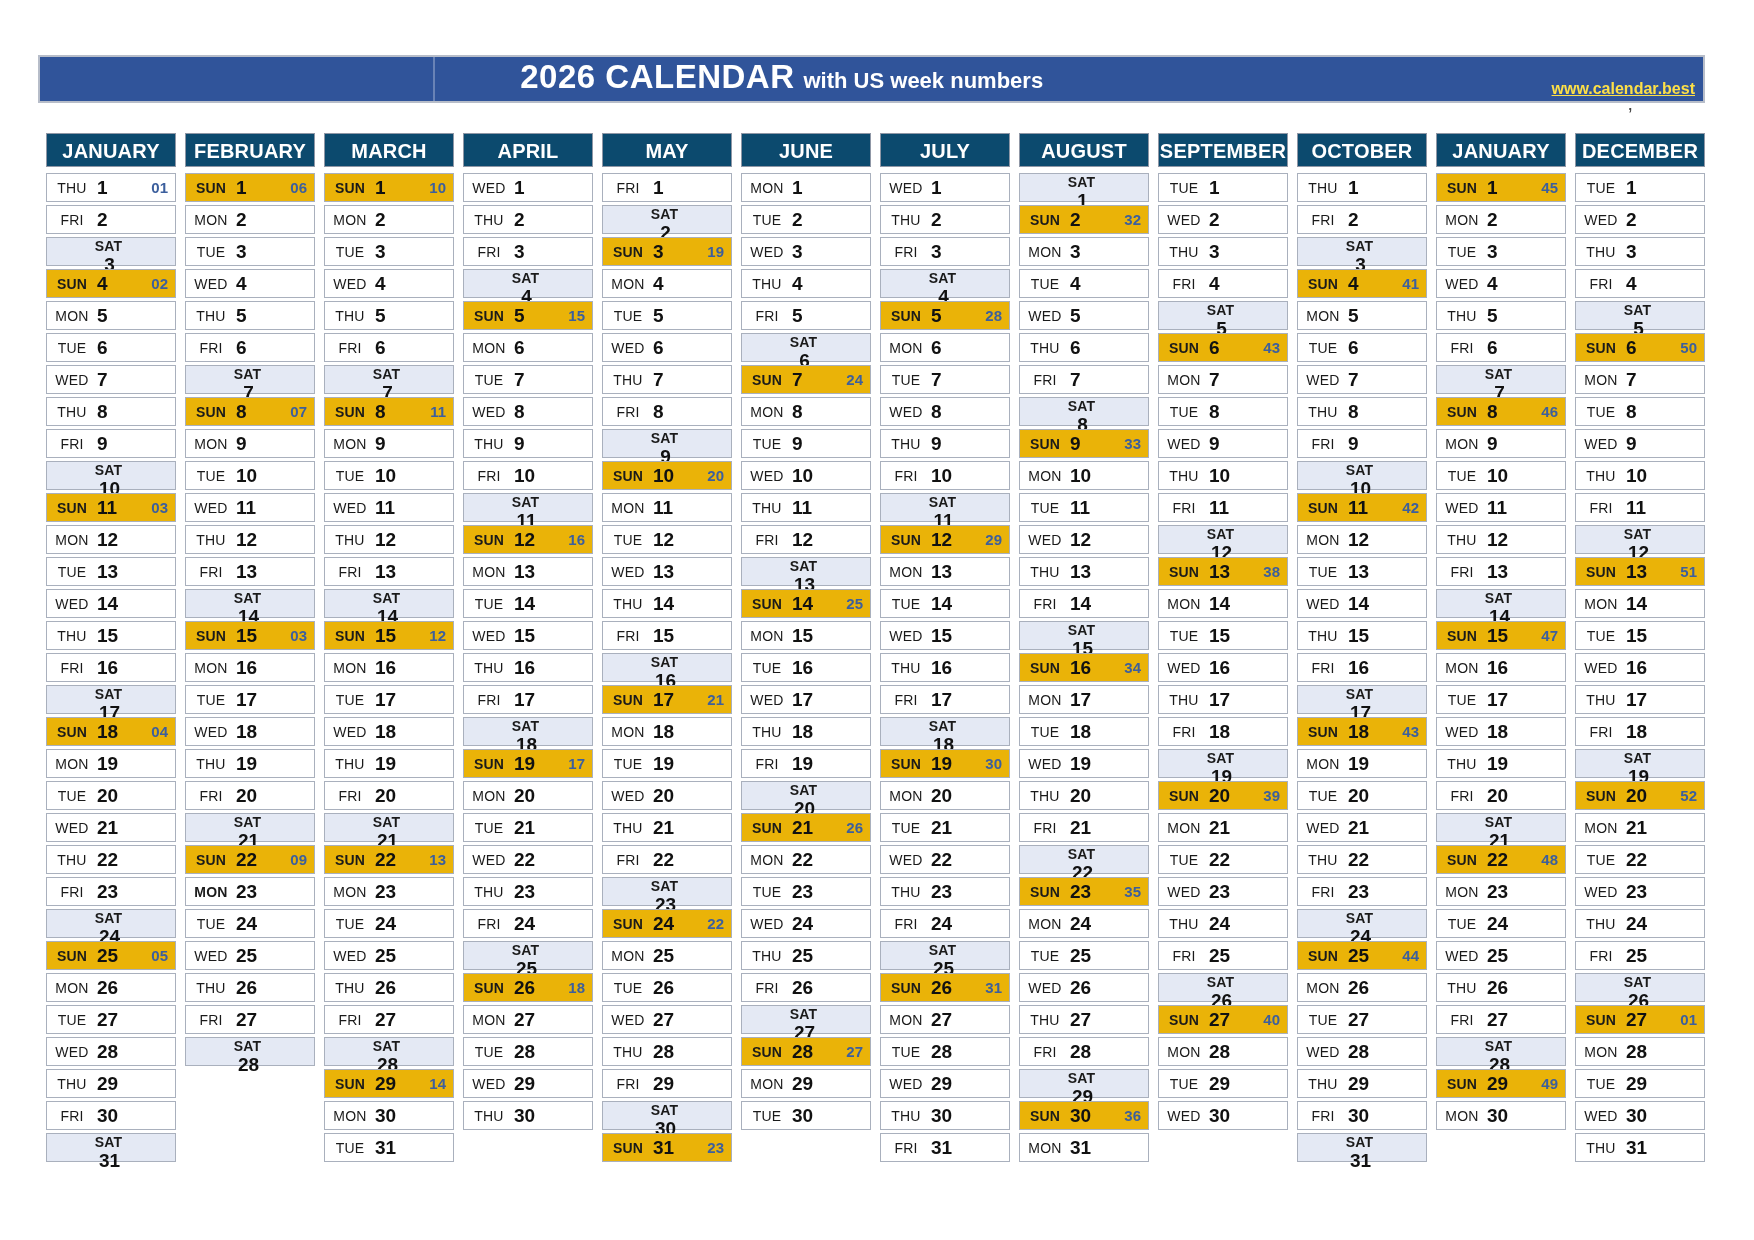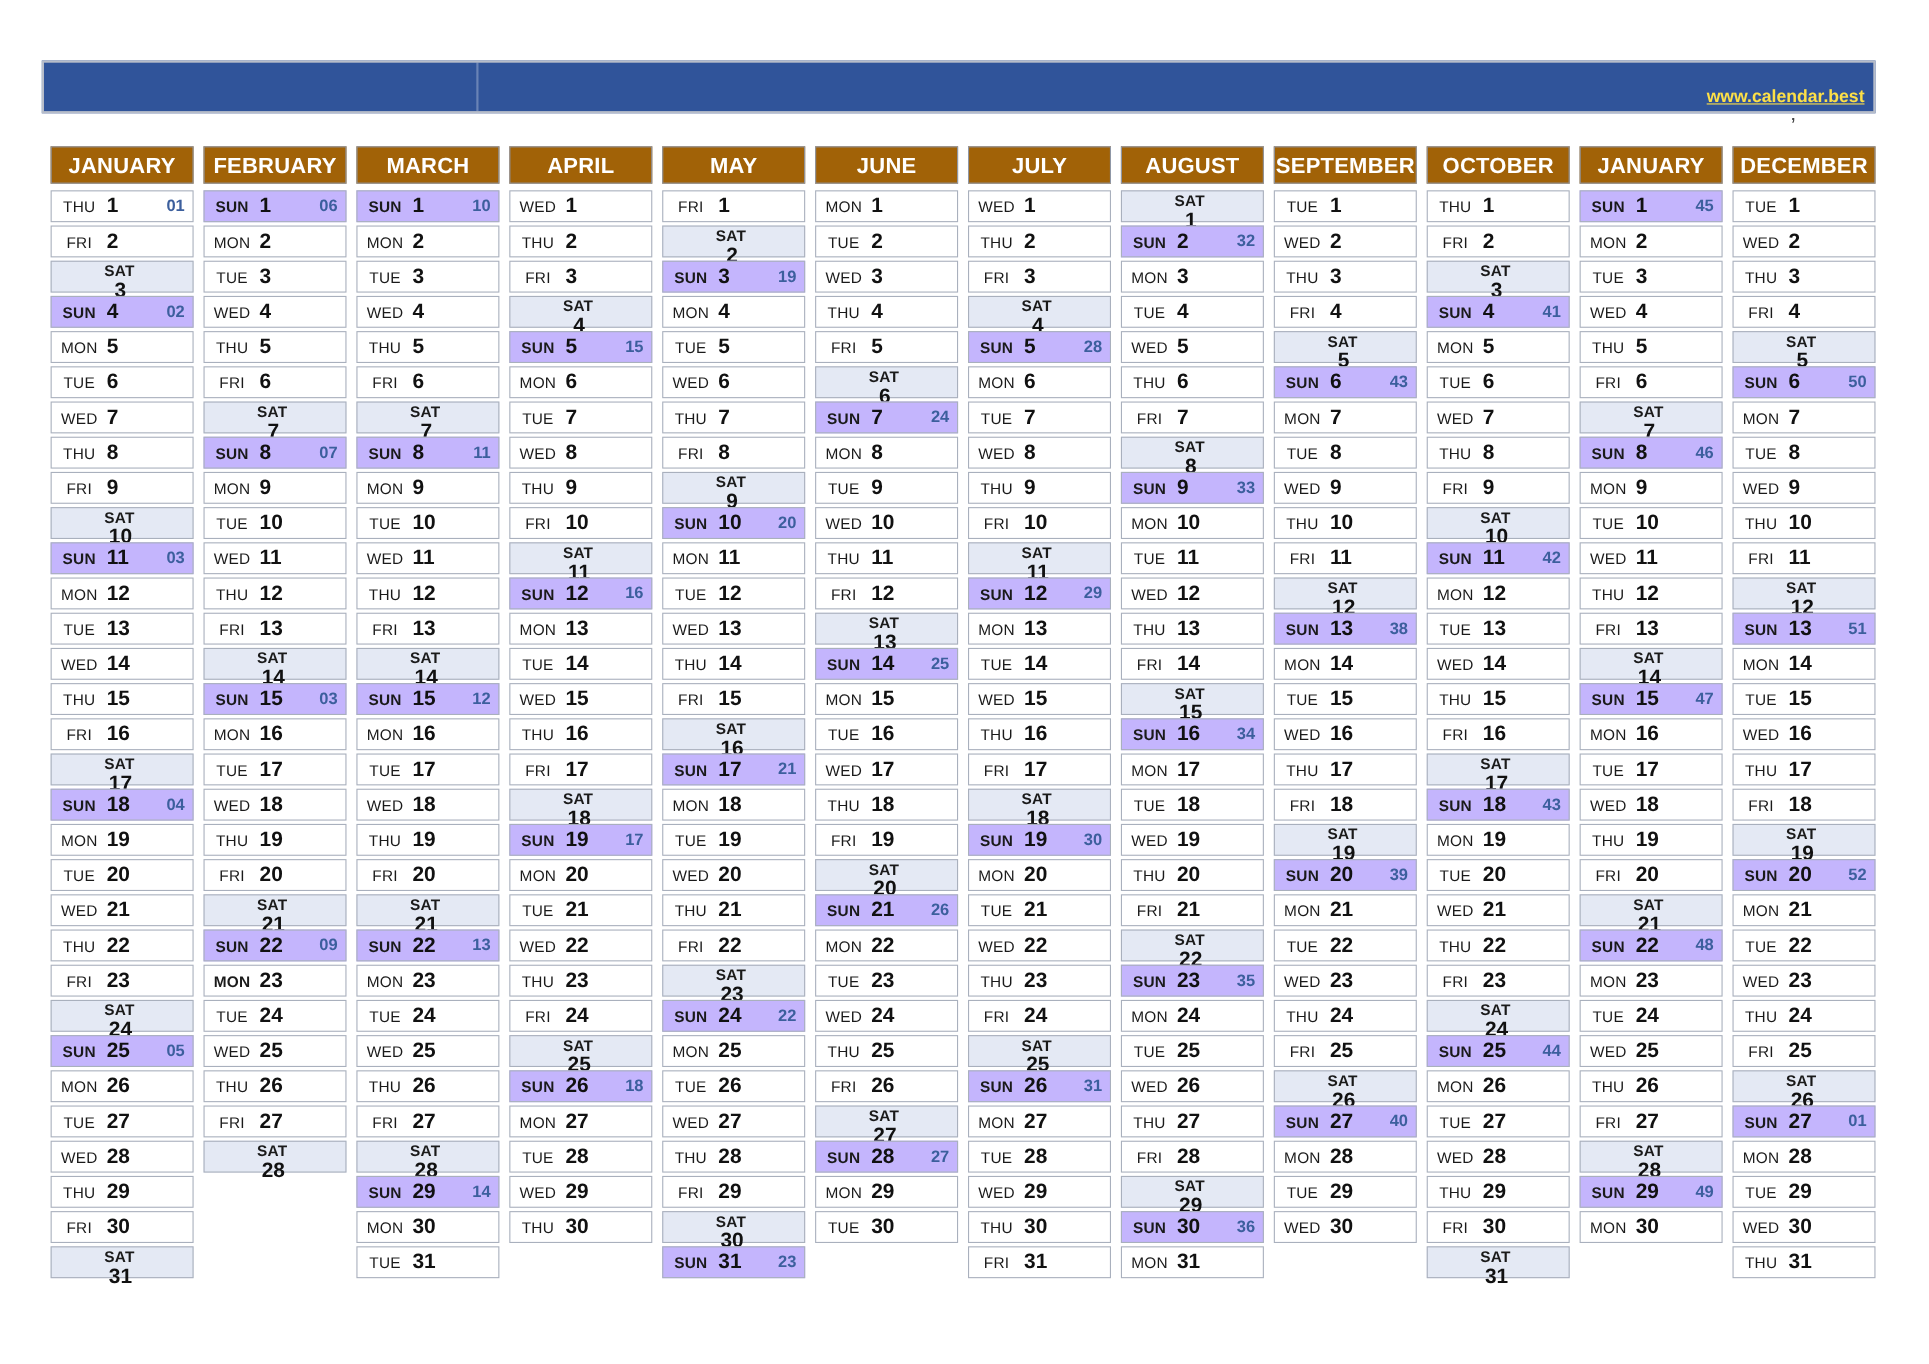--- a/index.html
+++ b/index.html
@@ -31,43 +31,46 @@
     position:absolute;left:1628px;top:104px;font-size:20px;color:#444;
   }
   
   .months-grid{
     position:absolute;left:46px;top:133px;width:1659px;
     display:grid;grid-template-columns:repeat(12,1fr);column-gap:9px;
   }
   .month{display:flex;flex-direction:column;gap:3px;}
   .month-header{
     height:34px;line-height:34px;margin-bottom:3px;
-    background:#a16207;border:1px solid #8f97a6;box-sizing:border-box;
+    background:#0c4a6e;border:1px solid #8f97a6;box-sizing:border-box;
     color:#ffffff;font-size:20px;font-weight:bold;text-align:center;
     letter-spacing:.2px;overflow:hidden;
   }
   .day{
     height:29px;box-sizing:border-box;border:1px solid #a9b0bd;background:#ffffff;
     display:flex;align-items:center;padding:0 7px 0 2px;
   }
   .day.sat{background:#E4E9F4;flex-direction:column;}
-  .day.sun{background:#c4b5fd;}
+  .day.sun{background:#eab308;}
   .dw{
     width:46px;text-align:center;font-size:14px;color:#1a1a1a;
     letter-spacing:.2px;flex:0 0 auto;
   }
   .day.we .dw, .dw.hb{font-weight:bold;}
   .num{font-size:19px;font-weight:bold;color:#111;margin-left:2px;flex:0 0 auto;}
   .wk{margin-left:auto;font-size:15px;font-weight:bold;color:#3C5F9D;}
 </style>
 </head>
 <body>
 
 <div class="title-bar">
   <div class="bar-divider"></div>
+  <div class="title-text">
+    <span class="title-main">2026 CALENDAR</span><span class="title-sub">with US week numbers</span>
+  </div>
   <a class="site-link">www.calendar.best</a>
 </div>
 
 <div class="stray-mark">’</div>
 
 <div class="months-grid">
     <div class="month">
       <div class="month-header">JANUARY</div>
       <div class="day">
         <span class="dw">THU</span>

